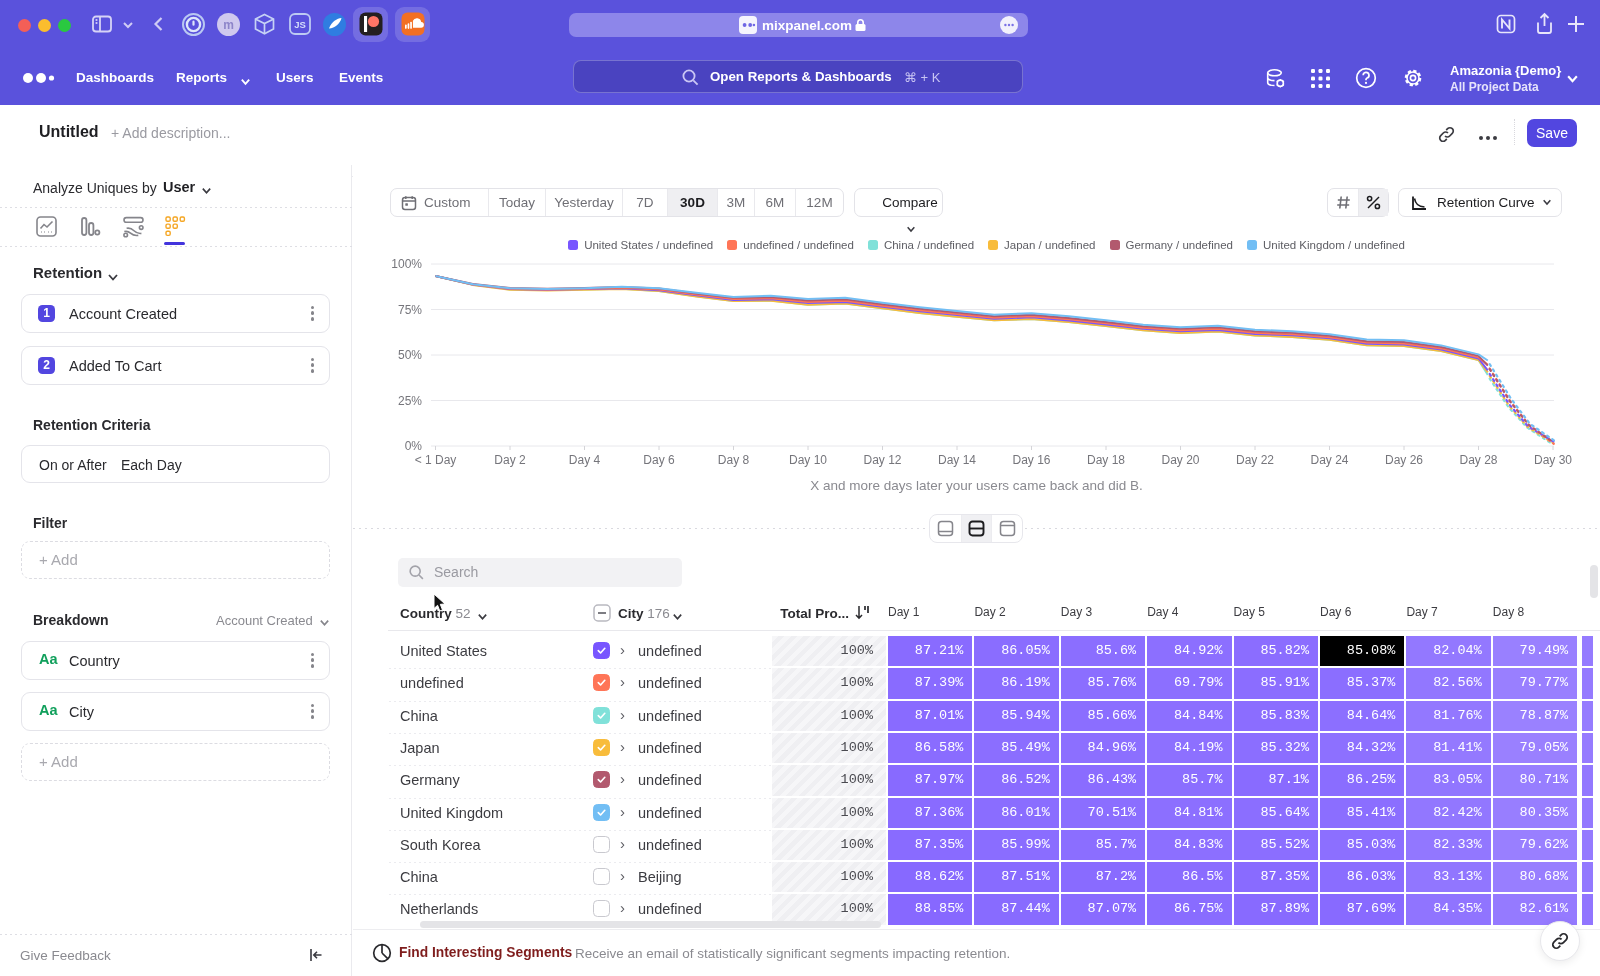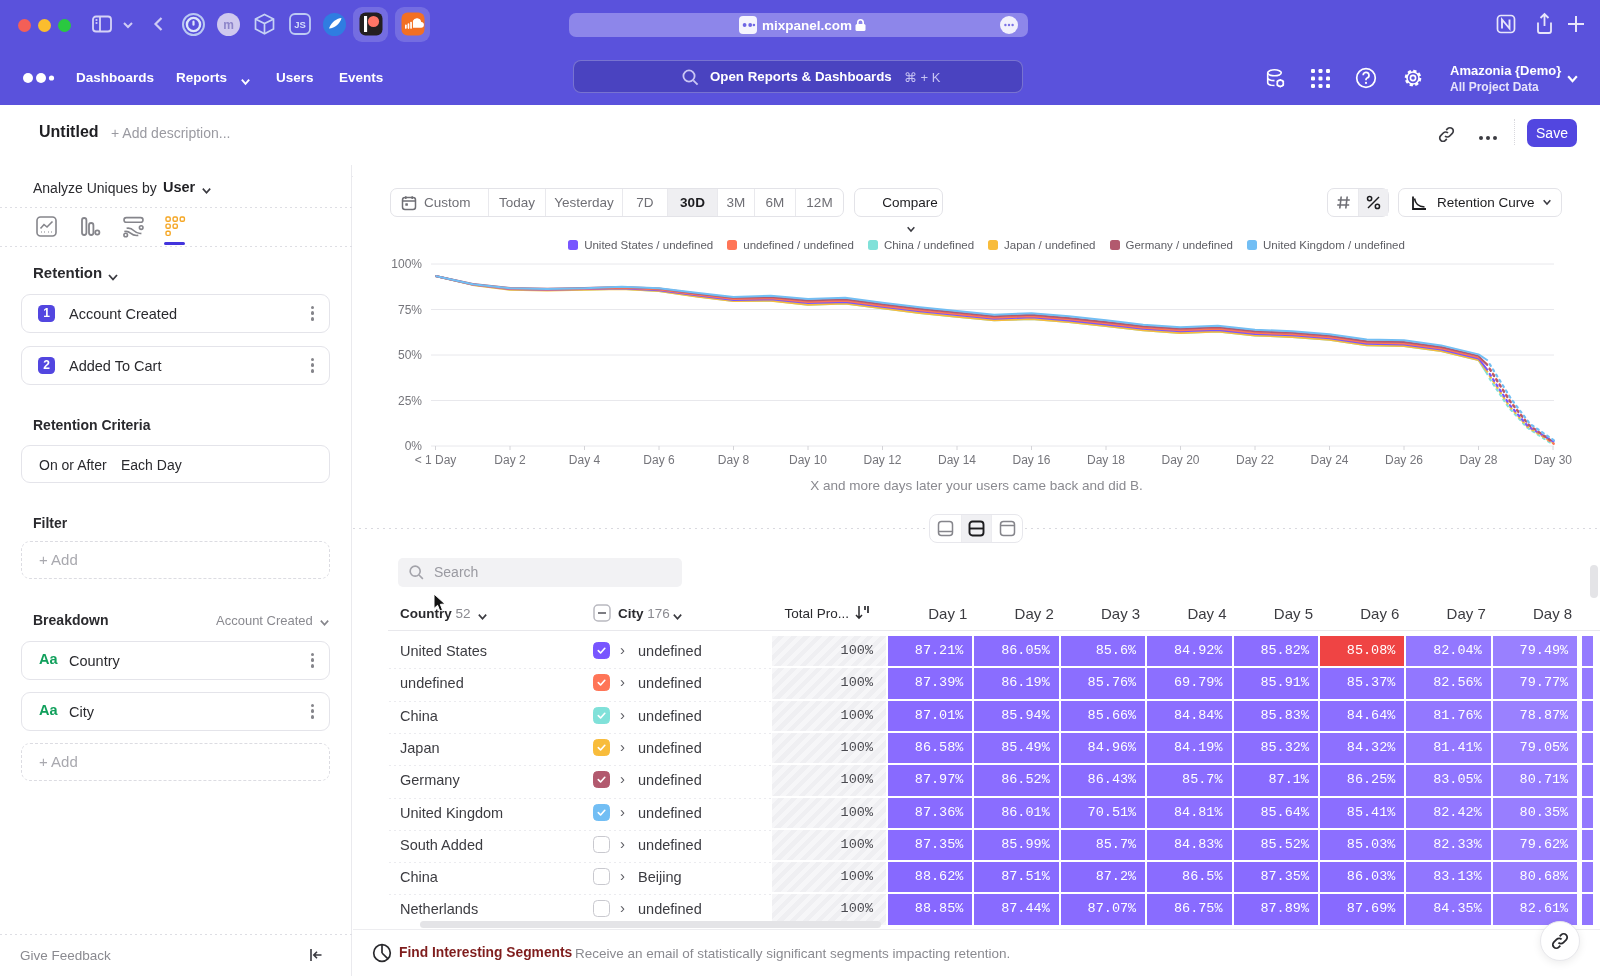--- a/index.html
+++ b/index.html
@@ -69,21 +69,21 @@
 .cbx { position:absolute; left:593px; top:6px; width:17px; height:17px; border-radius:4.5px;
   border:1.5px solid #7856ff; display:flex; align-items:center; justify-content:center; }
 .cbx-off { border-color:#c9c9cf; background:#fff; }
 .chev { position:absolute; left:620px; top:5px; color:#5d5d63; font-size:15px; }
 .ttot { position:absolute; left:772px; top:0; width:114px; height:30.4px; line-height:30.4px;
   text-align:right; padding-right:13px; font-family:"Liberation Mono",monospace; font-size:13.5px; color:#4a4a50;
   background:repeating-linear-gradient(135deg,#f6f6f8 0 4.5px,#efeff2 4.5px 9px); }
 .dcell { position:absolute; top:0; width:84.4px; height:30.4px; line-height:30.4px; text-align:right;
   padding-right:9px; font-family:"Liberation Mono",monospace; font-size:13.5px; color:#fff; }
 .sliver { width:11px; padding:0; }
-.dayh { position:absolute; top:0; width:84.4px; text-align:right; padding-right:5px; font-size:15px; color:#3c3c41; }
+.dayh { position:absolute; top:0; width:84.4px; padding-right:5px; font-size:12px; color:#3c3c41; }
 
 .botbar { position:absolute; left:353px; top:929px; width:1247px; height:47px; background:#fff;
   border-top:1px solid #ededf0; }
 .fab { position:absolute; left:1540px; top:921px; width:40px; height:40px; border-radius:50%;
   background:#fff; border:1px solid #e8e8ec; box-shadow:0 2px 8px rgba(0,0,0,.08);
   display:flex; align-items:center; justify-content:center; }
 .sb { position:absolute; background:#e4e4e7; border-radius:4px; }
 </style></head>
 <body>
 
@@ -503,21 +503,21 @@
       <path d="M2 4 L6 8.5 L10 4"></path>
     </svg>
   <svg class="abs" style="left:593px;top:604px" width="18" height="18" viewBox="0 0 18 18">
       <rect x="1" y="1" width="16" height="16" rx="4" fill="#fff" stroke="#b9b9c0" stroke-width="1.5"></rect>
       <line x1="5" y1="9" x2="13" y2="9" stroke="#6f6f75" stroke-width="1.8"></line>
     </svg>
   <div class="abs" style="left:618px;top:606px;font-size:13.5px;font-weight:700;color:#2a2a2e">City <span style="font-weight:400;color:#8a8a90">176</span></div>
   <svg class="abs" style="left:672px;top:611px" width="11" height="11" viewBox="0 0 12 12" fill="none" stroke="#3a3a40" stroke-width="1.8">
       <path d="M2 4 L6 8.5 L10 4"></path>
     </svg>
-  <div class="abs" style="left:739px;top:606px;width:110px;text-align:right;font-size:13.5px;font-weight:400;color:#2a2a2e">Total Pro...</div>
+  <div class="abs" style="left:739px;top:606px;width:110px;text-align:right;font-size:13.5px;font-weight:700;color:#2a2a2e">Total Pro...</div>
   <svg class="abs" style="left:854px;top:604px" width="16" height="17" viewBox="0 0 16 17" fill="none" stroke="#2a2a2e" stroke-width="1.5">
       <path d="M5 2 V14 M2 11 L5 14.2 L8 11"></path>
       <path d="M11 6 V2 M14 9 V2" stroke-width="1.7"></path>
     </svg>
   <div class="abs" style="top:605px;left:0;width:1600px;height:20px">
     <div class="dayh" style="left:888.0px">Day 1</div>
 <div class="dayh" style="left:974.4px">Day 2</div>
 <div class="dayh" style="left:1060.8px">Day 3</div>
 <div class="dayh" style="left:1147.2px">Day 4</div>
 <div class="dayh" style="left:1233.6px">Day 5</div>
@@ -538,21 +538,21 @@
             </svg>
           </div>
   <div class="chev">›</div>
   <div class="tcity">undefined</div>
   <div class="ttot">100%</div>
   <div class="dcell" style="left:888.0px;background:rgb(137,107,255)">87.21%</div>
   <div class="dcell" style="left:974.4px;background:rgb(138,109,255)">86.05%</div>
   <div class="dcell" style="left:1060.8px;background:rgb(139,110,255)">85.6%</div>
   <div class="dcell" style="left:1147.2px;background:rgb(140,111,255)">84.92%</div>
   <div class="dcell" style="left:1233.6px;background:rgb(139,109,255)">85.82%</div>
-  <div class="dcell" style="left:1320.0px;background:#ef4444">85.08%</div>
+  <div class="dcell" style="left:1320.0px;background:#000000">85.08%</div>
   <div class="dcell" style="left:1406.4px;background:rgb(147,120,255)">82.04%</div>
   <div class="dcell" style="left:1492.8px;background:rgb(153,128,255)">79.49%</div>
   <div class="dcell sliver" style="left:1582.2px;background:rgb(149,123,255)"></div>
 </div>
 <div class="trow" style="top:664.3px">
   <div style="position:absolute;left:389px;top:0;width:497px;height:1px;background:repeating-linear-gradient(90deg,#ebebef 0 2px,transparent 2px 5px)"></div>
   <div class="tcountry">undefined</div>
   <div class="cbx" style="background:#ff7557;border-color:#ff7557">
             <svg width="11" height="11" viewBox="0 0 12 12">
               <path d="M2.5 6.2 5 8.7 9.6 3.6" fill="none" stroke="#fff" stroke-width="1.8" stroke-linecap="round" stroke-linejoin="round"></path>
@@ -650,21 +650,21 @@
   <div class="dcell" style="left:1060.8px;background:rgb(139,110,255)">70.51%</div>
   <div class="dcell" style="left:1147.2px;background:rgb(140,111,255)">84.81%</div>
   <div class="dcell" style="left:1233.6px;background:rgb(139,110,255)">85.64%</div>
   <div class="dcell" style="left:1320.0px;background:rgb(139,110,255)">85.41%</div>
   <div class="dcell" style="left:1406.4px;background:rgb(146,119,255)">82.42%</div>
   <div class="dcell" style="left:1492.8px;background:rgb(152,126,255)">80.35%</div>
   <div class="dcell sliver" style="left:1582.2px;background:rgb(148,121,255)"></div>
 </div>
 <div class="trow" style="top:825.8px">
   <div style="position:absolute;left:389px;top:0;width:497px;height:1px;background:repeating-linear-gradient(90deg,#ebebef 0 2px,transparent 2px 5px)"></div>
-  <div class="tcountry">South Added</div>
+  <div class="tcountry">South Korea</div>
   <div class="cbx cbx-off"></div>
   <div class="chev">›</div>
   <div class="tcity">undefined</div>
   <div class="ttot">100%</div>
   <div class="dcell" style="left:888.0px;background:rgb(137,107,255)">87.35%</div>
   <div class="dcell" style="left:974.4px;background:rgb(138,109,255)">85.99%</div>
   <div class="dcell" style="left:1060.8px;background:rgb(139,110,255)">85.7%</div>
   <div class="dcell" style="left:1147.2px;background:rgb(140,111,255)">84.83%</div>
   <div class="dcell" style="left:1233.6px;background:rgb(139,110,255)">85.52%</div>
   <div class="dcell" style="left:1320.0px;background:rgb(140,111,255)">85.03%</div>

